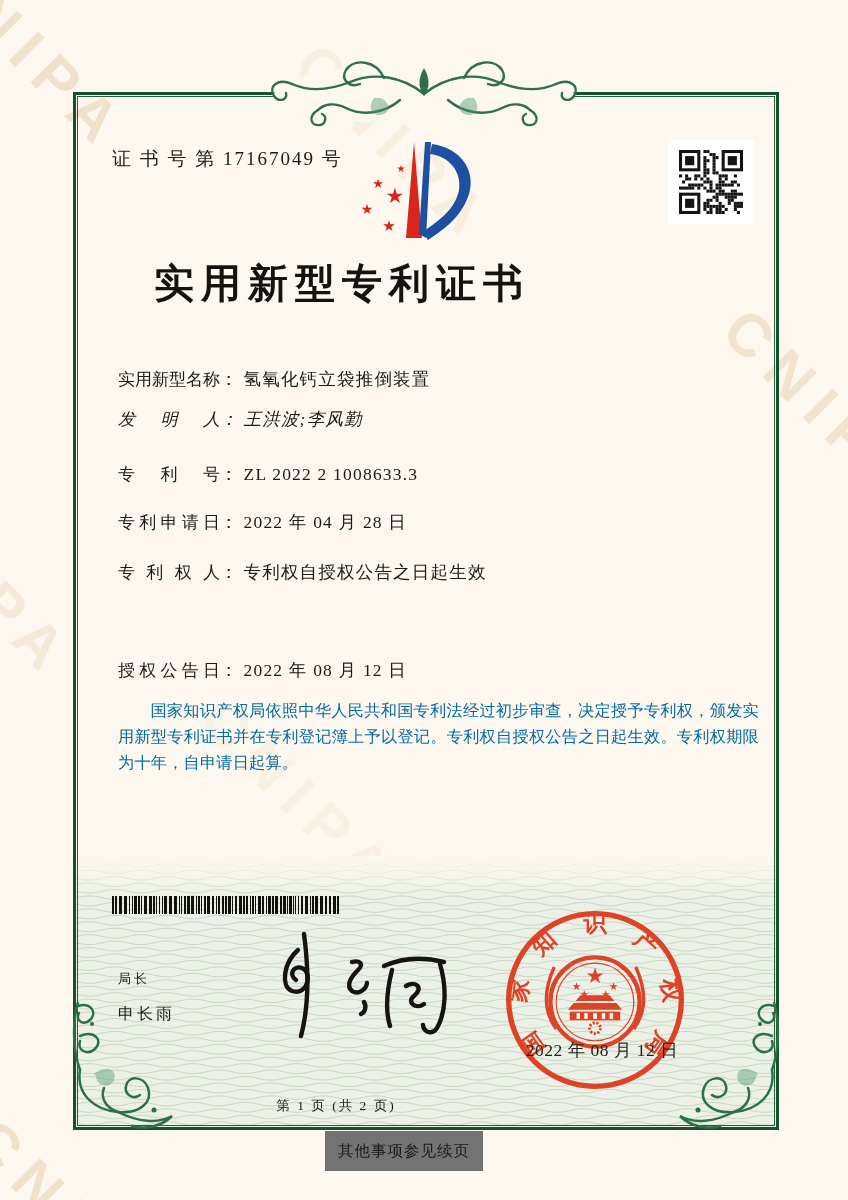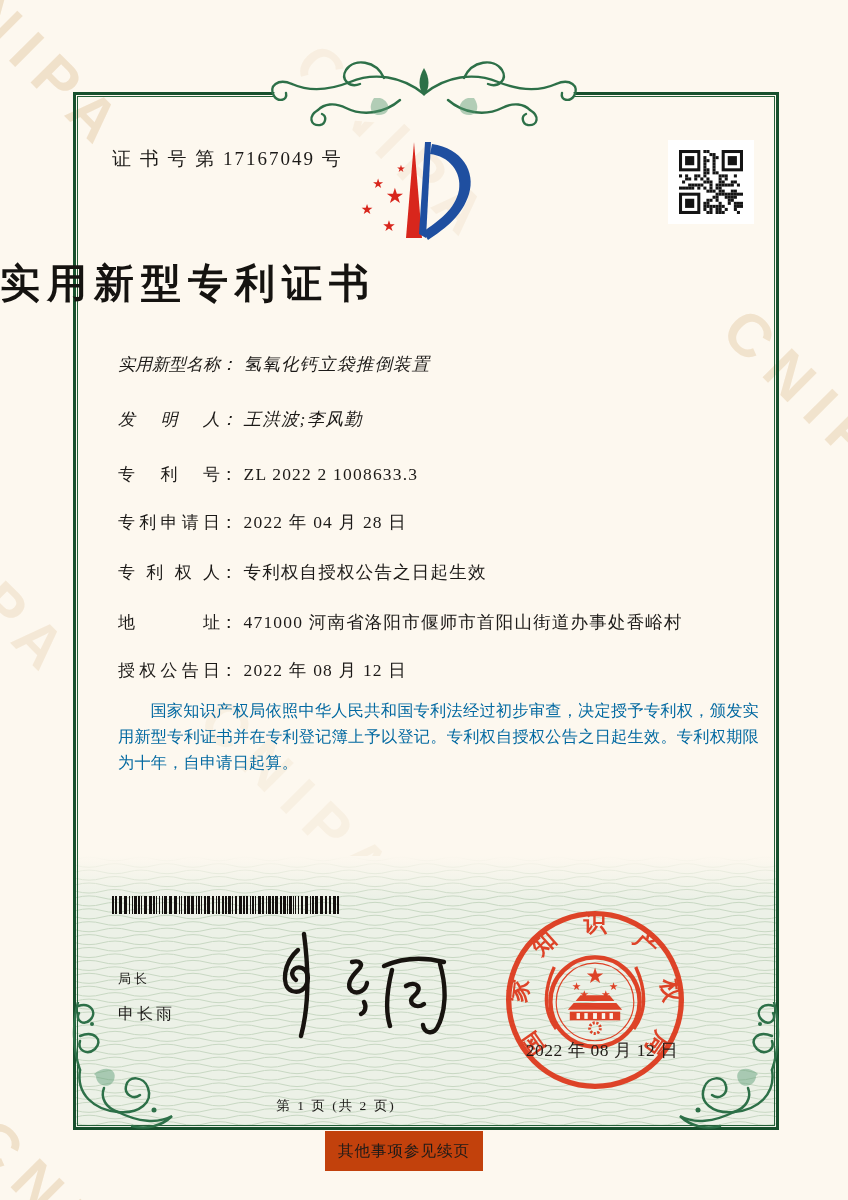--- a/index.html
+++ b/index.html
@@ -30,42 +30,42 @@
   
   .frame{position:absolute; left:73px; top:92px; width:700px; height:1032px;
     border:3px solid #17502d; z-index:3; pointer-events:none;}
   .frame::after{content:""; position:absolute; inset:1px; border:1px solid #236038;}
   .orn{position:absolute; z-index:4; pointer-events:none;}
   
   .certno{position:absolute; left:112px; top:146px; font-size:19px; letter-spacing:2px; z-index:6;}
   .logo{position:absolute; left:352px; top:136px; z-index:6;}
   .qrbox{position:absolute; left:668px; top:140px; width:86px; height:84px; background:#fff; z-index:6;
      display:flex; align-items:center; justify-content:center;}
-  .title{position:absolute; left:0; top:256px; width:684px; text-align:left;
+  .title{position:absolute; left:0; top:256px; width:684px; text-align:center;
     font-size:40px; font-weight:700; letter-spacing:7px; color:#151310; z-index:6;}
   
   .row{position:absolute; left:118px; width:660px; font-size:17.5px; z-index:6; white-space:nowrap;}
   .lbl{display:inline-block; width:102px; font-size:17px; text-align:justify; text-align-last:justify; vertical-align:baseline;}
   .val{padding-left:6px; letter-spacing:1.2px;}
   .colon{letter-spacing:0;}
   .pair2{position:absolute; left:316px; top:0; white-space:nowrap;}
   
   .body{position:absolute; left:118px; top:699px; width:641px; z-index:6;
     font-size:16.2px; line-height:25.8px; letter-spacing:.2px; text-align:justify; color:#0369a1;}
   .body p{margin:0; text-indent:2em;}
   
   .barcode{position:absolute; left:112px; top:896px; z-index:6;}
   .director-title{position:absolute; left:118px; top:970px; font-size:13px; letter-spacing:3px; z-index:6;}
   .director-name{position:absolute; left:118px; top:1004px; font-size:16px; letter-spacing:3px; z-index:6;}
   .signature{position:absolute; left:256px; top:928px; z-index:6;}
   .seal{position:absolute; left:498px; top:903px; z-index:5; opacity:.9;}
   .sealdate{position:absolute; left:520px; top:1038px; width:164px; text-align:center;
     font-size:17.5px; letter-spacing:.5px; color:#221e1a; z-index:7;}
   .pageinfo{position:absolute; left:0; top:1097px; width:672px; text-align:center; font-size:13.5px; letter-spacing:2px; z-index:6;}
-  .contnote{position:absolute; left:325px; top:1131px; width:158px; height:40px; background:#c2410c;
+  .contnote{position:absolute; left:325px; top:1131px; width:158px; height:40px; background:#737373;
     z-index:6; display:flex; align-items:center; justify-content:center; font-size:15.5px; letter-spacing:1px;}
 </style>
 </head>
 <body>
 
 <div class="page">
 
   <span class="wm wm1">CNIPA</span>
   <span class="wm wm2">CNIPA</span>
   <span class="wm wm3">CNIPA</span>
@@ -322,37 +322,34 @@
         <rect x="45" y="3" width="15" height="15" fill="#ffffff"></rect>
         <rect x="48" y="6" width="9" height="9" fill="#141414"></rect>
         <rect x="0" y="42" width="21" height="21" fill="#141414"></rect>
         <rect x="3" y="45" width="15" height="15" fill="#ffffff"></rect>
         <rect x="6" y="48" width="9" height="9" fill="#141414"></rect>
       </svg>
   </div>
 
   <div class="title">实用新型专利证书</div>
 
-  <div class="row" style="top:352px;font-style:italic;">
+  <div class="row" style="top:367px;">
     <span class="lbl">实用新型名称</span><span class="colon">：</span><span class="val">氢氧化钙立袋推倒装置</span>
   </div>
   <div class="row" style="top:407px;font-style:italic;">
     <span class="lbl">发明人</span><span class="colon">：</span><span class="val">王洪波;李风勤</span>
   </div>
   <div class="row" style="top:462px;">
     <span class="lbl">专利号</span><span class="colon">：</span><span class="val">ZL 2022 2 1008633.3</span>
   </div>
   <div class="row" style="top:510px;">
     <span class="lbl">专利申请日</span><span class="colon">：</span><span class="val">2022 年 04 月 28 日</span>
   </div>
   <div class="row" style="top:560px;">
     <span class="lbl">专利权人</span><span class="colon">：</span><span class="val">专利权自授权公告之日起生效</span>
-  </div>
-  <div class="row" style="top:610px;">
-    <span class="lbl">地址</span><span class="colon">：</span><span class="val">471000  河南省洛阳市偃师市首阳山街道办事处香峪村</span>
   </div>
   <div class="row" style="top:658px;">
     <span class="lbl">授权公告日</span><span class="colon">：</span><span class="val">2022 年 08 月 12 日</span>
   </div>
 
   <div class="body">
     <p>国家知识产权局依照中华人民共和国专利法经过初步审查，决定授予专利权，颁发实用新型专利证书并在专利登记簿上予以登记。专利权自授权公告之日起生效。专利权期限为十年，自申请日起算。</p>
   </div>
 
   <div class="barcode">

